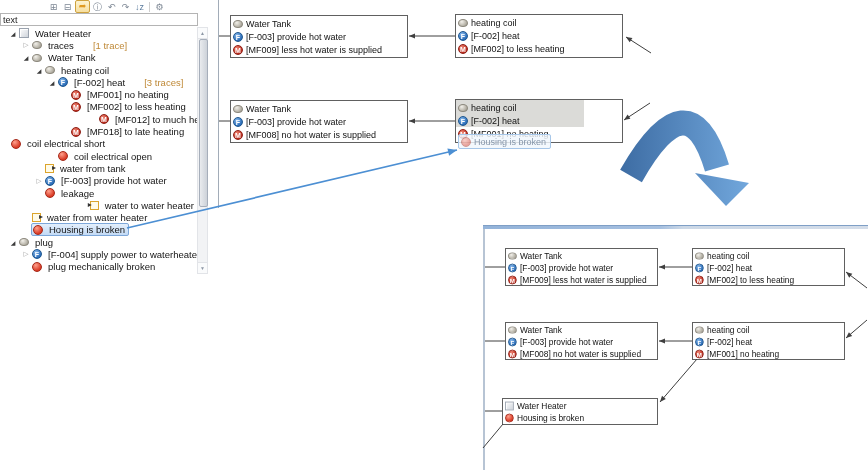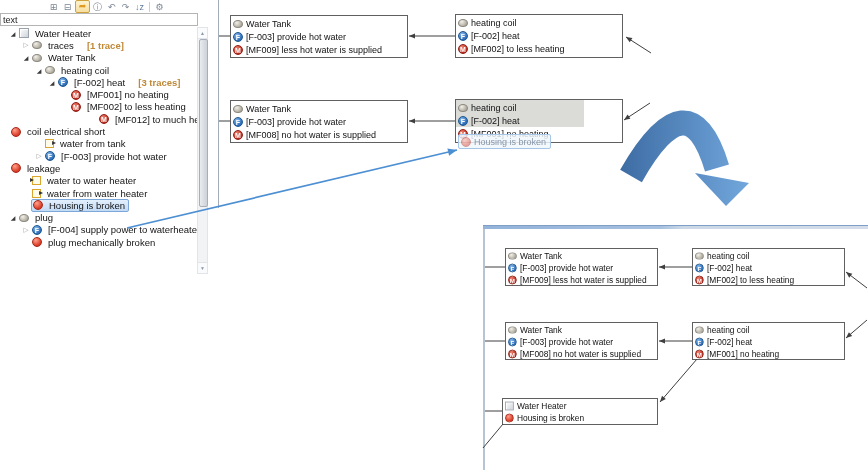--- a/index.html
+++ b/index.html
@@ -19,21 +19,21 @@
   .filter-input{position:absolute;left:0;top:13px;width:192px;height:11px;border:1px solid #b4b4b4;
     font-family:"Liberation Sans",sans-serif;font-size:9px;color:#222;padding:0 2px;background:#fff;}
   .tree{position:absolute;left:0;top:27px;width:197px;height:247px;overflow:hidden;}
   .tree-row{height:12.3px;display:flex;align-items:center;white-space:nowrap;font-size:9.5px;color:#141414;}
   .tw-arrow{width:10px;flex:none;text-align:center;}
   .tw-arrow.exp{font-size:6px;color:#3a3a3a;}
   .tw-arrow.col{font-size:6.5px;color:#9a9a9a;}
   .sel-wrap{display:flex;align-items:center;padding:0 3px 0 1px;border-radius:2px;}
   .sel-wrap.selected{border:1px solid #7da7d9;background:linear-gradient(#e3effc,#c3daf5);}
   .t-label{margin-left:3px;}
-  .t-annotation{color:#bf8937;margin-left:13px;font-weight:bold;}
+  .t-annotation{color:#bf8937;margin-left:19px;}
   
   .scrollbar{position:absolute;left:197px;top:27px;width:11px;height:247px;background:#f2f3f5;border:1px solid #e2e4e8;box-sizing:border-box;}
   .sb-btn{height:10px;line-height:10px;text-align:center;font-size:5px;color:#8e98a6;background:#fafbfc;border-bottom:1px solid #e2e4e8;}
   .sb-btn.down{position:absolute;bottom:0;left:0;right:0;border-top:1px solid #e2e4e8;border-bottom:none;}
   .sb-thumb{position:absolute;left:1px;top:11px;width:7px;height:166px;border-radius:2px;
     background:linear-gradient(90deg,#e9ebee,#cdd2d9);border:1px solid #a6aeba;}
   
   .editor-border-v{position:absolute;left:218px;top:0;width:1px;height:208px;background:#a2acb8;}
   .preview-top{position:absolute;left:483px;top:225px;width:385px;height:4px;
     background:linear-gradient(90deg,#93b3d9 0%,#a6c0e0 46%,#ccd8e6 52%,#d4dde9 100%);
@@ -139,49 +139,63 @@
           <span class="t-label">[MF002] to less heating</span>
         </span>
       </div>
       <div class="tree-row" style="padding-left: 88px;">
         <span class="tw-arrow"></span>
         <span class="sel-wrap">
           <span class="ic ic-malfunction">M</span>
           <span class="t-label">[MF012] to much heating</span>
         </span>
       </div>
+      <div class="tree-row" style="padding-left: 60px;">
+        <span class="tw-arrow"></span>
+        <span class="sel-wrap">
+          <span class="ic ic-malfunction">M</span>
+          <span class="t-label">[MF018] to late heating</span>
+        </span>
+      </div>
       <div class="tree-row" style="">
         <span class="tw-arrow"></span>
         <span class="sel-wrap">
           <span class="ic ic-failure"></span>
           <span class="t-label">coil electrical short</span>
         </span>
       </div>
+      <div class="tree-row" style="padding-left: 47px;">
+        <span class="tw-arrow"></span>
+        <span class="sel-wrap">
+          <span class="ic ic-failure"></span>
+          <span class="t-label">coil electrical open</span>
+        </span>
+      </div>
       <div class="tree-row" style="padding-left: 34px;">
         <span class="tw-arrow"></span>
         <span class="sel-wrap">
           <span class="ic ic-flow-out"></span>
           <span class="t-label">water from tank</span>
         </span>
       </div>
       <div class="tree-row" style="padding-left: 34px;">
         <span class="tw-arrow col">▷</span>
         <span class="sel-wrap">
           <span class="ic ic-function">F</span>
           <span class="t-label">[F-003] provide hot water</span>
         </span>
       </div>
-      <div class="tree-row" style="">
+      <div class="tree-row" style="padding-left: 34px;">
         <span class="tw-arrow"></span>
         <span class="sel-wrap">
           <span class="ic ic-failure"></span>
           <span class="t-label">leakage</span>
         </span>
       </div>
-      <div class="tree-row" style="padding-left: 21px;">
+      <div class="tree-row" style="padding-left: 21px; justify-content: flex-end;">
         <span class="tw-arrow"></span>
         <span class="sel-wrap">
           <span class="ic ic-flow-in"></span>
           <span class="t-label">water to water heater</span>
         </span>
       </div>
       <div class="tree-row" style="padding-left: 21px;">
         <span class="tw-arrow"></span>
         <span class="sel-wrap">
           <span class="ic ic-flow-out"></span>

